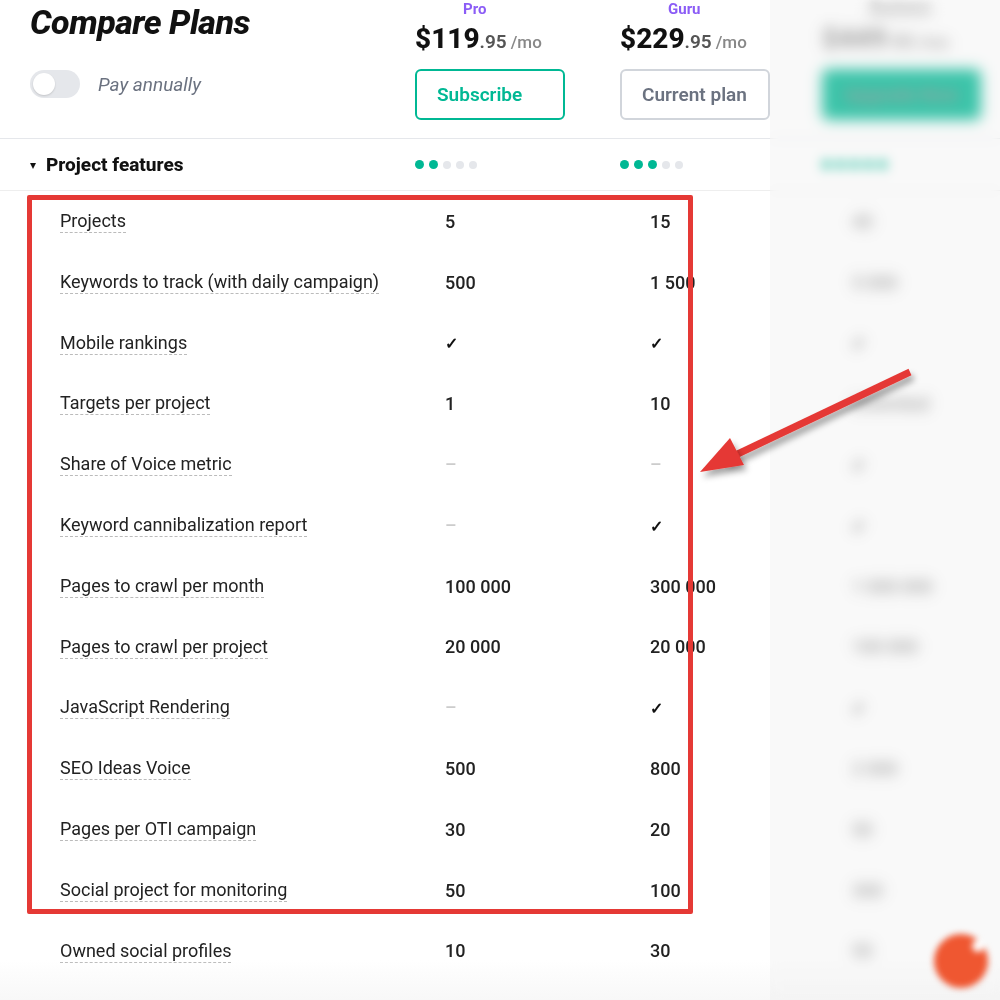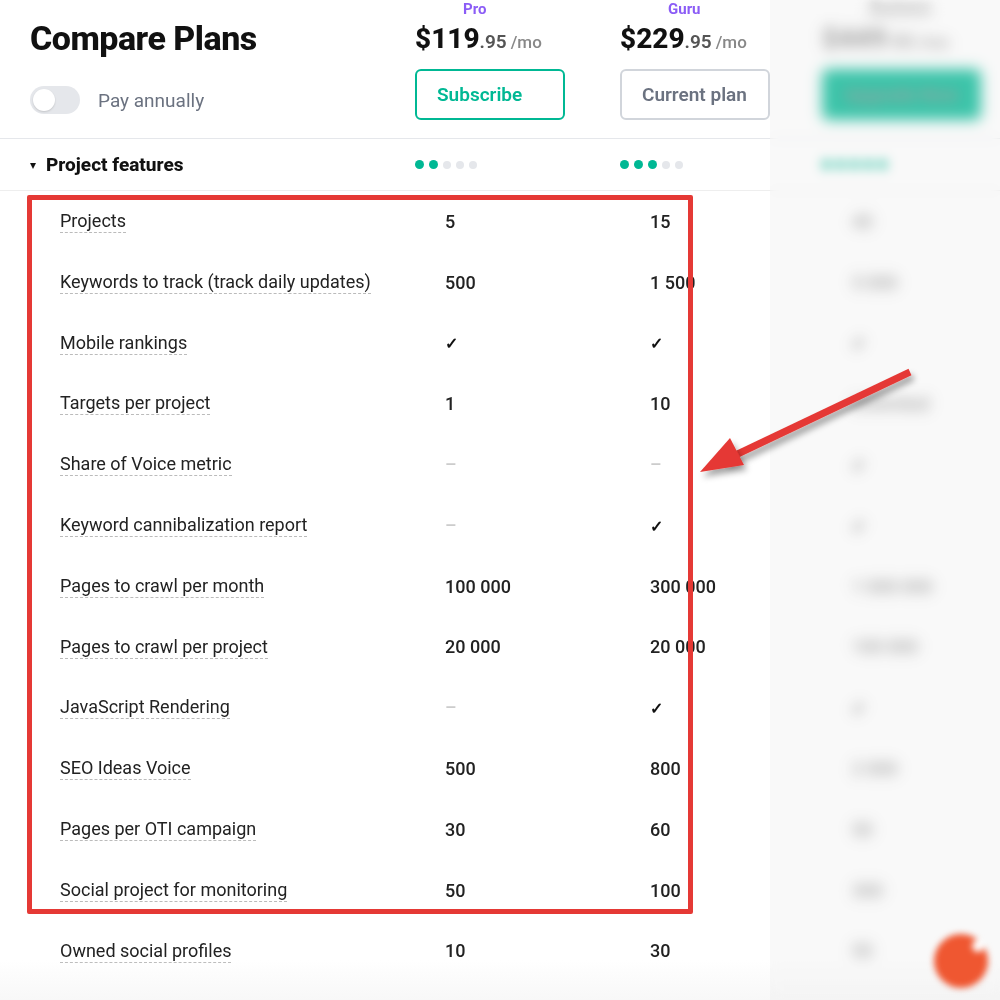--- a/index.html
+++ b/index.html
@@ -18,21 +18,21 @@
     position: relative;
   }
   
   .header {
     display: grid;
     grid-template-columns: 385px 205px 180px 230px;
     align-items: start;
     padding: 0 0 18px 30px;
     border-bottom: 1px solid #e5e7eb;
   }
-  .title-col { padding-top: 18px; }
+  .title-col { padding-top: 2px; font-style: italic; }
   .title {
     font-size: 34px;
     font-weight: 800;
     letter-spacing: -0.5px;
   }
   .toggle-row {
     display: flex;
     align-items: center;
     gap: 18px;
     margin-top: 28px;
@@ -320,21 +320,21 @@
   </div>
 
   <div class="features" id="features-container">
       <div class="feature-row">
         <div class="feature-label-wrap"><span class="feature-label">Projects</span></div>
         <div><span class="val ">5</span></div>
         <div><span class="val ">15</span></div>
         <div style="padding-left: 22px;"><span class="val business-val">40</span></div>
       </div>
       <div class="feature-row">
-        <div class="feature-label-wrap"><span class="feature-label">Keywords to track (track daily updates)</span></div>
+        <div class="feature-label-wrap"><span class="feature-label">Keywords to track (with daily campaign)</span></div>
         <div><span class="val ">500</span></div>
         <div><span class="val ">1 500</span></div>
         <div style="padding-left: 22px;"><span class="val business-val">5 000</span></div>
       </div>
       <div class="feature-row">
         <div class="feature-label-wrap"><span class="feature-label">Mobile rankings</span></div>
         <div><span class="val check "></span></div>
         <div><span class="val check "></span></div>
         <div style="padding-left: 22px;"><span class="val check business-val"></span></div>
       </div>
@@ -376,21 +376,21 @@
       </div>
       <div class="feature-row">
         <div class="feature-label-wrap"><span class="feature-label">SEO Ideas Voice</span></div>
         <div><span class="val ">500</span></div>
         <div><span class="val ">800</span></div>
         <div style="padding-left: 22px;"><span class="val business-val">2 000</span></div>
       </div>
       <div class="feature-row">
         <div class="feature-label-wrap"><span class="feature-label">Pages per OTI campaign</span></div>
         <div><span class="val ">30</span></div>
-        <div><span class="val ">60</span></div>
+        <div><span class="val ">20</span></div>
         <div style="padding-left: 22px;"><span class="val business-val">50</span></div>
       </div>
       <div class="feature-row">
         <div class="feature-label-wrap"><span class="feature-label">Social project for monitoring</span></div>
         <div><span class="val ">50</span></div>
         <div><span class="val ">100</span></div>
         <div style="padding-left: 22px;"><span class="val business-val">300</span></div>
       </div>
       <div class="feature-row">
         <div class="feature-label-wrap"><span class="feature-label">Owned social profiles</span></div>

